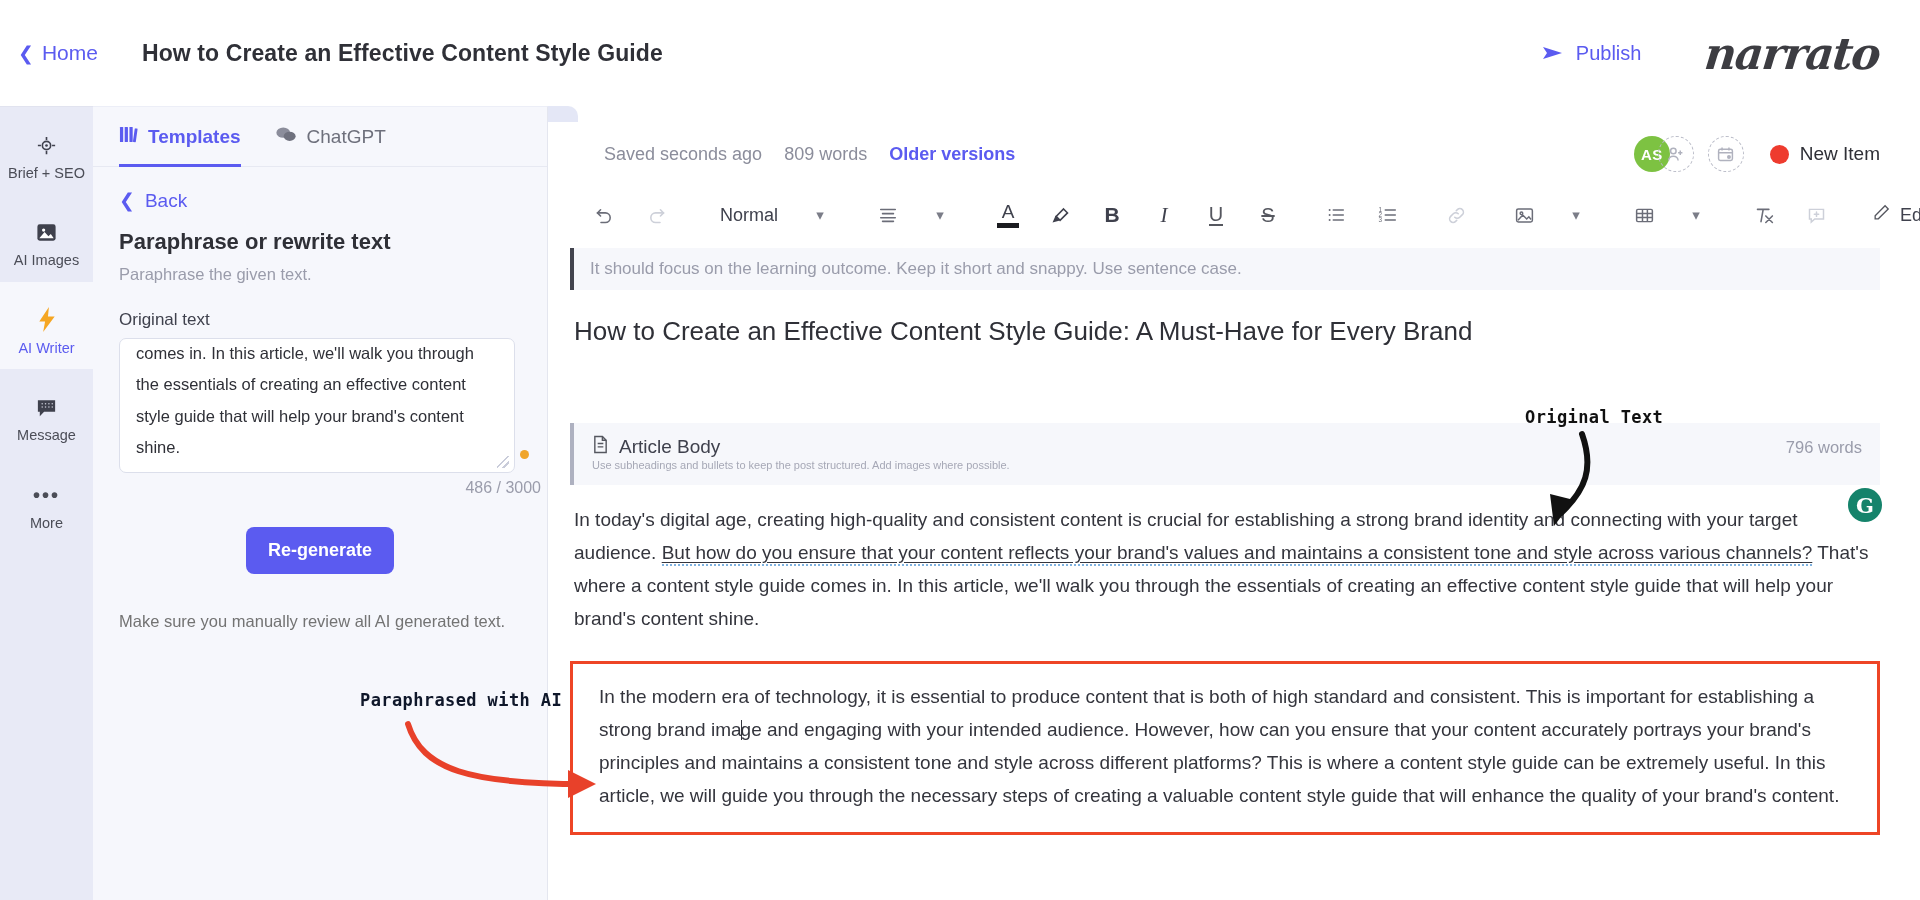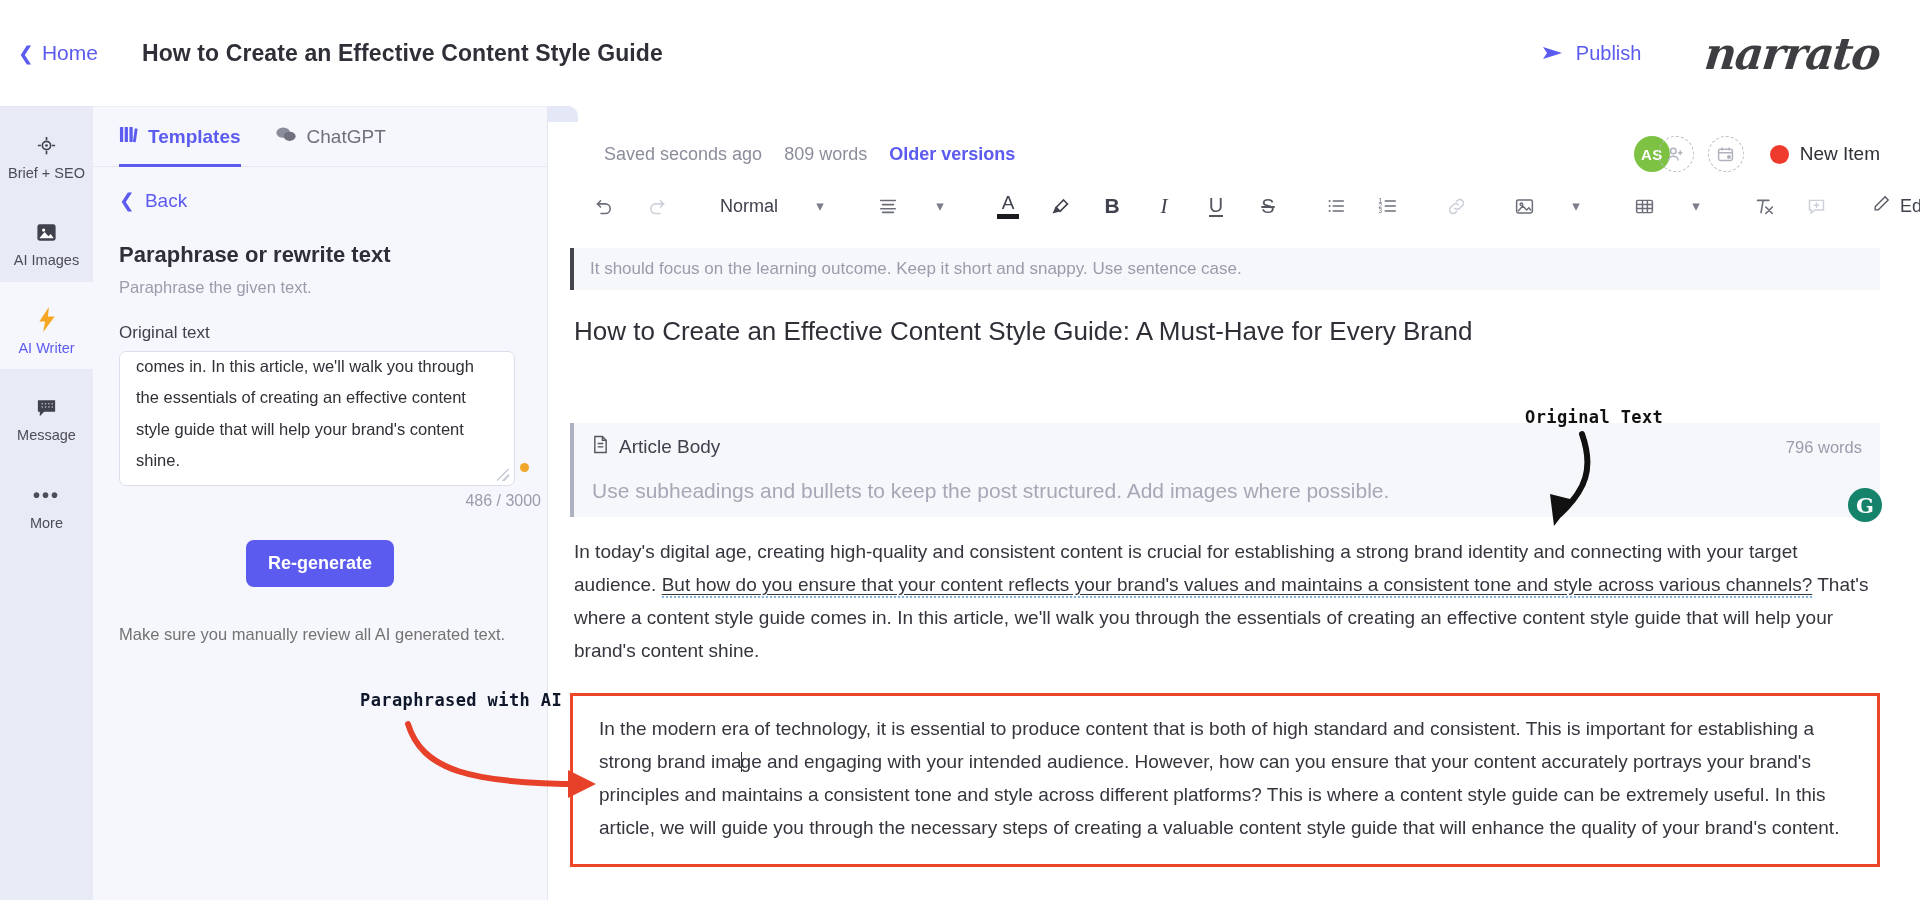--- a/index.html
+++ b/index.html
@@ -64,21 +64,21 @@
     padding:0 26px; border-bottom:1px solid #e7e9f2;
   }
   .ptab{ display:flex; align-items:center; gap:10px; height:60px; font-size:19px;
          color:#6e707c; cursor:pointer; position:relative; }
   .ptab.active{ color:#5b5bf0; font-weight:600; }
   .ptab.active:after{
     content:""; position:absolute; left:0; right:0; bottom:0; height:3px; background:#5b5bf0;
   }
   .back-row{ display:flex; align-items:center; gap:10px; margin:22px 0 0 26px;
              color:#5b5bf0; font-size:19px; cursor:pointer; }
-  .tpl-title{ margin:30px 0 0 26px; font-size:22px; font-weight:700; color:#2f3037; }
+  .tpl-title{ margin:17px 0 0 26px; font-size:22px; font-weight:700; color:#2f3037; }
   .tpl-sub{ margin:10px 0 0 26px; font-size:16.5px; color:#9a9cab; }
   .field-label{ margin:26px 0 8px 26px; font-size:17px; color:#3f414d; }
   .ta-wrap{ position:relative; margin-left:26px; width:396px; }
   .textarea{
     width:396px; height:135px; background:#fff;
     border:1px solid #dcdfeb; border-radius:7px;
     padding:0 16px; overflow:hidden; position:relative;
   }
   .textarea .inner{
     font-size:16.5px; line-height:31.5px; color:#2f3037;
@@ -133,21 +133,21 @@
     display:flex; align-items:center; justify-content:center; color:#b0b2be;
   }
   .avatar-stack{ display:flex; align-items:center; }
   .avatar-stack .dashcircle{ margin-left:-12px; }
   .newitem{ display:flex; align-items:center; gap:11px; margin-left:12px; cursor:pointer; }
   .reddot{ width:19px; height:19px; border-radius:50%; background:#ee3b2e; }
   .newitem span{ font-size:19px; color:#2f3037; font-weight:500; }
 
   
   .toolbar{
-    display:flex; height:58px; padding:0 40px 0 22px; gap:16px;
+    display:flex; align-items:center; height:58px; padding:0 40px 0 22px; gap:16px;
   }
   .tb{
     height:40px; min-width:36px; padding:0 6px;
     display:flex; align-items:center; justify-content:center;
     color:#55575f; cursor:pointer; font-size:19px;
   }
   .tb.dim{ color:#c8cad3; }
   .tb.wide{ min-width:auto; }
   .tb-sel{ font-size:18px; color:#3f414d; padding:0 8px 0 14px; }
   .chev-sm{ color:#7b7d88; font-size:15px; }
@@ -162,21 +162,21 @@
   .art-title{
     margin:26px 0 0 26px; font-size:26px; color:#2f3037;
   }
   .section-card{
     margin:76px 40px 0 22px; background:#f6f7fb; border-left:4px solid #aeb1c0;
     padding:12px 18px 14px;
   }
   .sc-head{ display:flex; align-items:center; }
   .sc-title{ font-size:19px; color:#3f414d; display:flex; align-items:center; gap:10px; }
   .sc-words{ margin-left:auto; font-size:16.5px; color:#9a9cab; }
-  .sc-sub{ margin-top:20px; font-size:21px; color:#a6a8b6; }
+  .sc-sub{ margin-top:0; font-size:11px; color:#a6a8b6; }
 
   .para{
     margin:18px 40px 0 26px; font-size:19px; line-height:33px; color:#34353d;
   }
   .uline{
     text-decoration:underline; text-decoration-color:#34353d; text-underline-offset:3px;
     border-bottom:2px dotted #7fb2e0; padding-bottom:1px;
   }
   .redbox{
     margin:26px 40px 0 22px; border:3px solid #ee4526;

